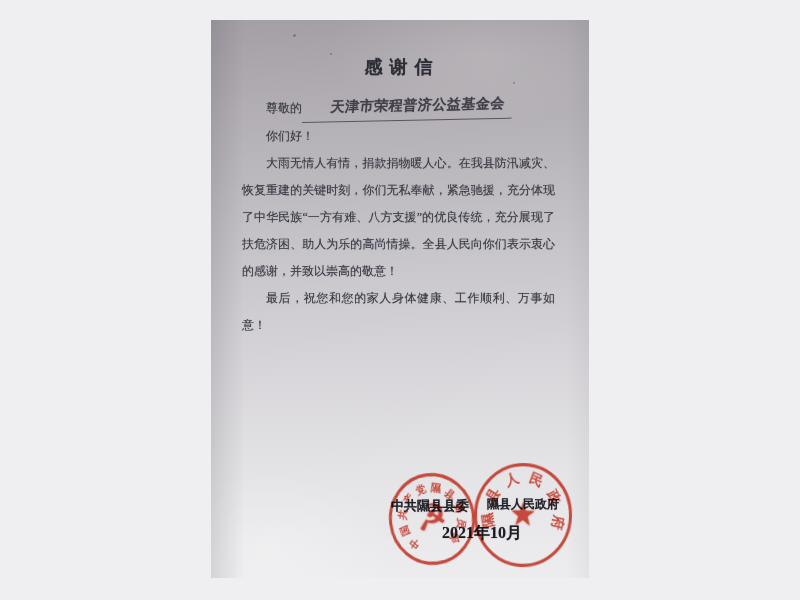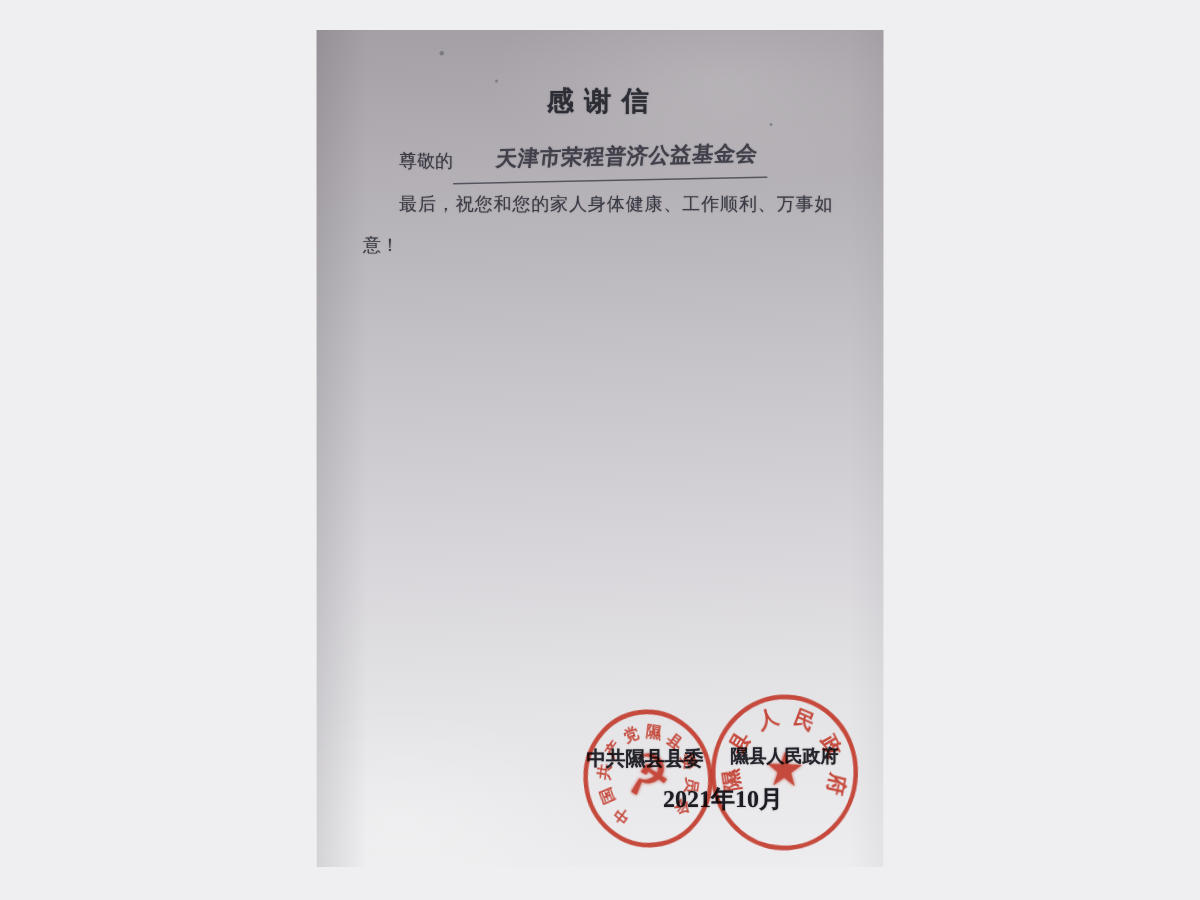--- a/index.html
+++ b/index.html
@@ -74,21 +74,23 @@
 <body>
 
 <div class="canvas">
   <div class="photo">
 
     <div class="letter">
       <div class="title">感谢信</div>
 
       <div class="line indent"><span>尊敬的</span><span class="hand">天津市荣程普济公益基金会</span></div>
 
+      <div class="line indent">你们好！</div>
 
+      <p class="para">大雨无情人有情，捐款捐物暖人心。在我县防汛减灾、恢复重建的关键时刻，你们无私奉献，紧急驰援，充分体现了中华民族“一方有难、八方支援”的优良传统，充分展现了扶危济困、助人为乐的高尚情操。全县人民向你们表示衷心的感谢，并致以崇高的敬意！</p>
       <p class="para">最后，祝您和您的家人身体健康、工作顺利、万事如意！</p>
     </div>
 
     <div class="sig-area">
       <div class="seal seal-left">
           <span class="seal-ch" style="transform: translate(-50%, -50%) rotate(-135deg) translateY(-29px);">中</span>
           <span class="seal-ch" style="transform: translate(-50%, -50%) rotate(-105deg) translateY(-29px);">国</span>
           <span class="seal-ch" style="transform: translate(-50%, -50%) rotate(-75deg) translateY(-29px);">共</span>
           <span class="seal-ch" style="transform: translate(-50%, -50%) rotate(-45deg) translateY(-29px);">产</span>
           <span class="seal-ch" style="transform: translate(-50%, -50%) rotate(-15deg) translateY(-29px);">党</span>

